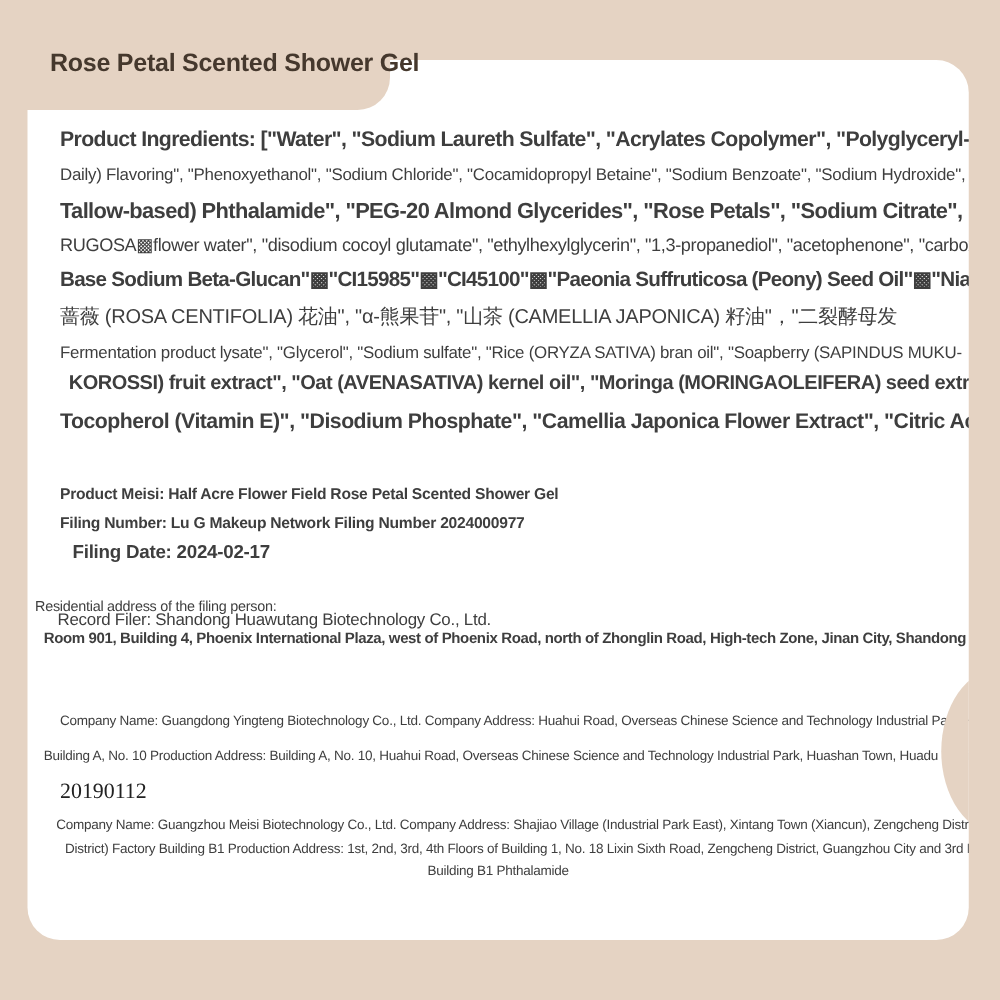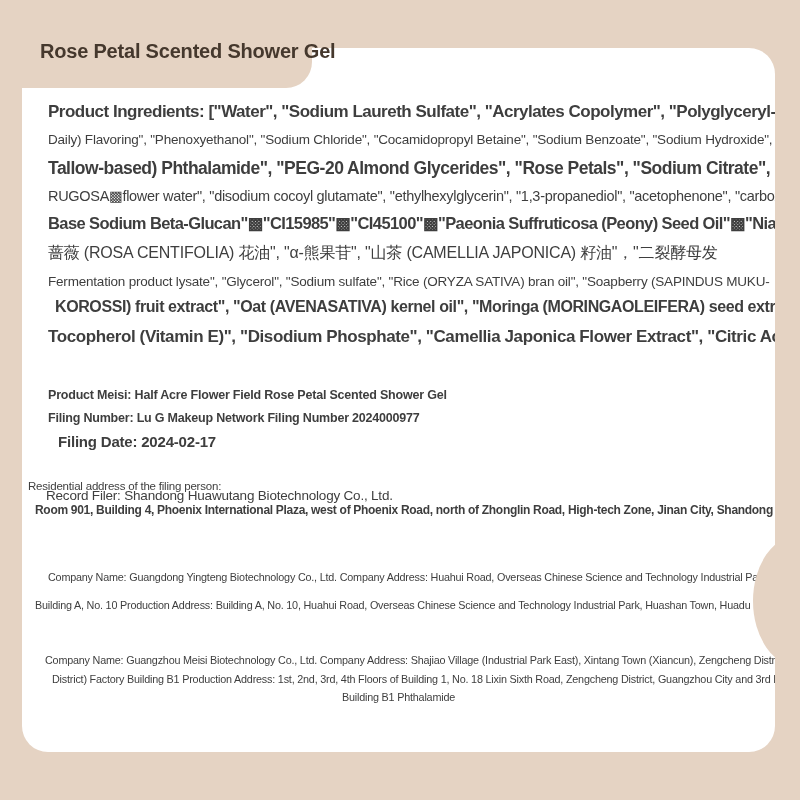--- a/index.html
+++ b/index.html
@@ -76,20 +76,21 @@
 
   <div class="ln f-name">Product Meisi: Half Acre Flower Field Rose Petal Scented Shower Gel</div>
   <div class="ln f-number">Filing Number: Lu G Makeup Network Filing Number 2024000977</div>
   <div class="ln f-date">Filing Date: 2024-02-17</div>
   <div class="ln f-filer">Record Filer: Shandong Huawutang Biotechnology Co., Ltd.</div>
   <div class="ln f-reslabel">Residential address of the filing person:</div>
   <div class="ln f-resaddr">Room 901, Building 4, Phoenix International Plaza, west of Phoenix Road, north of Zhonglin Road, High-tech Zone, Jinan City, Shandong Province</div>
 
   <div class="ln clip c1-l1">Company Name: Guangdong Yingteng Biotechnology Co., Ltd. Company Address: Huahui Road, Overseas Chinese Science and Technology Industrial Park, Huashan Town, Huadu District, Guangzhou</div>
   <div class="ln clip c1-l2">Building A, No. 10 Production Address: Building A, No. 10, Huahui Road, Overseas Chinese Science and Technology Industrial Park, Huashan Town, Huadu District, Guangzhou City Production License: Yue</div>
+  <div class="ln c1-num">20190112</div>
 
   <div class="ln c2-l1">Company Name: Guangzhou Meisi Biotechnology Co., Ltd. Company Address: Shajiao Village (Industrial Park East), Xintang Town (Xiancun), Zengcheng District, Guangzhou</div>
   <div class="ln c2-l2">District) Factory Building B1 Production Address: 1st, 2nd, 3rd, 4th Floors of Building 1, No. 18 Lixin Sixth Road, Zengcheng District, Guangzhou City and 3rd Floor of Factory</div>
   <div class="ln c2-l3">Building B1 Phthalamide</div>
 
   <div class="blob"></div>
 </div>
 
 <div class="title-tab">
   <div class="page-title">Rose Petal Scented Shower Gel</div>

